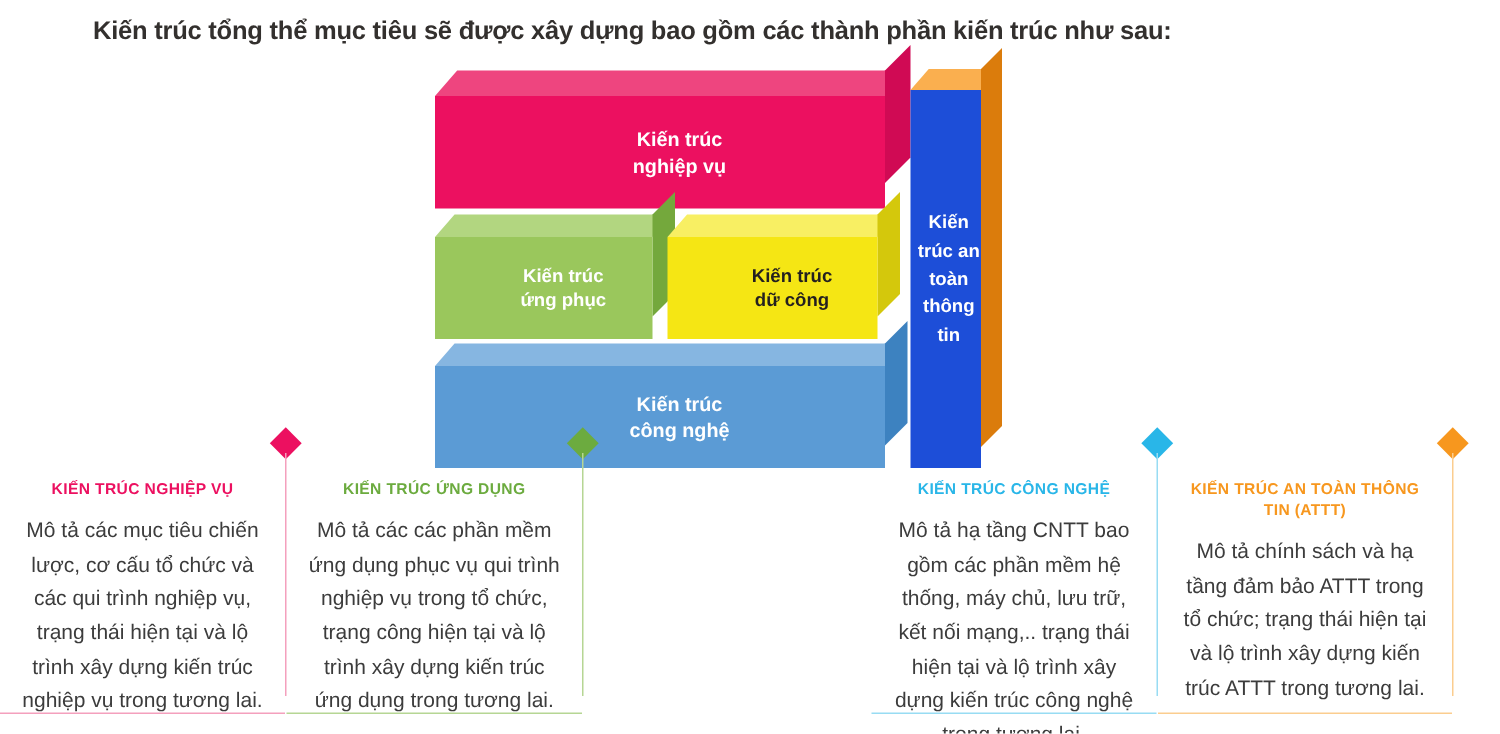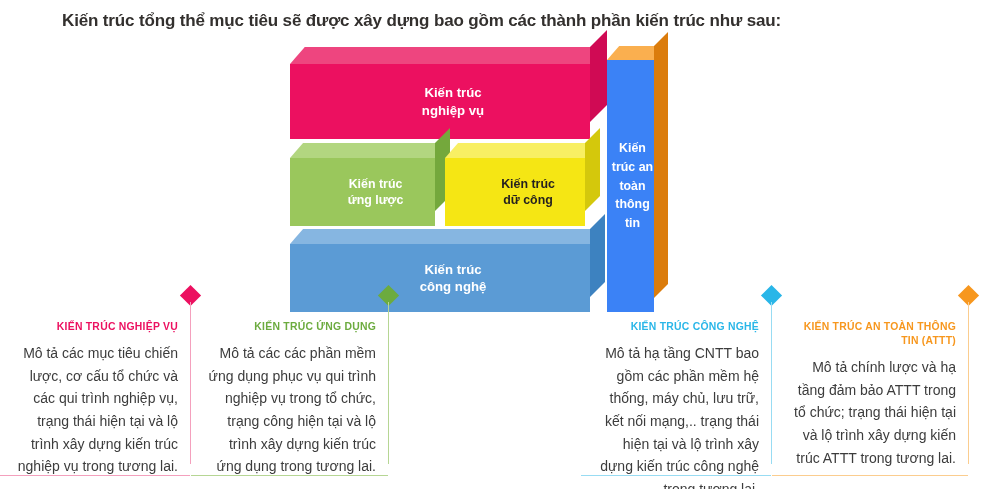--- a/index.html
+++ b/index.html
@@ -115,21 +115,21 @@
   #block-technology .side {
     left: 300px; top: -15px; width: 15px; height: 68px;
     background: #3d82c0;
     transform: skewY(-45deg);
     transform-origin: top left;
   }
 
   
   #block-security { left: 324px; top: 13px; width: 47px; height: 252px; }
   #block-security .front {
-    background: #3b82f6; color: #ffffff; font-size: 12.4px;
+    background: #1d4ed8; color: #ffffff; font-size: 12.4px;
     align-items: center; justify-content: flex-start;
     padding-left: 4px; line-height: 1.5;
   }
   #block-security .top {
     left: 0; top: -14px; width: 47px; height: 14px;
     background: #faaf4f;
     transform: skewX(-41deg);
     transform-origin: bottom left;
   }
   #block-security .side {
@@ -152,21 +152,21 @@
     top: 0;
     height: 201px;
     box-sizing: border-box;
   }
   .col-inner {
     position: absolute;
     left: 0;
     right: 0;
     top: 32px;
     padding: 0 12px;
-    text-align: right;
+    text-align: center;
   }
   .col-title {
     font-size: 10.4px;
     font-weight: bold;
     letter-spacing: 0.25px;
     line-height: 1.35;
     margin: 0 0 8px 0;
     text-transform: uppercase;
   }
   .col-body {
@@ -215,21 +215,21 @@
       </span>
     </div>
   </div>
 
   <div class="block" id="block-application">
     <div class="top"></div>
     <div class="side"></div>
     <div class="front">
       <span>
         <span>Kiến trúc</span><br>
-        <span>ứng lược</span>
+        <span>ứng phục</span>
       </span>
     </div>
   </div>
 
   <div class="block" id="block-data">
     <div class="top"></div>
     <div class="side"></div>
     <div class="front">
       <span>
         <span>Kiến trúc</span><br>
@@ -291,17 +291,17 @@
       <div class="col-body">Mô tả hạ tầng CNTT bao gồm các phần mềm hệ thống, máy chủ, lưu trữ, kết nối mạng,.. trạng thái hiện tại và lộ trình xây dựng kiến trúc công nghệ trong tương lai.</div>
     </div>
   </div>
 
   <div class="col" id="col-4" style="left:772px;width:196px;">
     <div class="diamond" style="left:189px;background:#f7971e;"></div>
     <div class="col-rule" style="left:196px;background:#fbcd8f;"></div>
     <div class="col-baseline" style="background:#fbcd8f;"></div>
     <div class="col-inner">
       <div class="col-title" style="color:#f7971e;">KIẾN TRÚC AN TOÀN THÔNG TIN (ATTT)</div>
-      <div class="col-body">Mô tả chính lược và hạ tầng đảm bảo ATTT trong tổ chức; trạng thái hiện tại và lộ trình xây dựng kiến trúc ATTT trong tương lai.</div>
+      <div class="col-body">Mô tả chính sách và hạ tầng đảm bảo ATTT trong tổ chức; trạng thái hiện tại và lộ trình xây dựng kiến trúc ATTT trong tương lai.</div>
     </div>
   </div>
 
 </div>
 
 </body></html>

